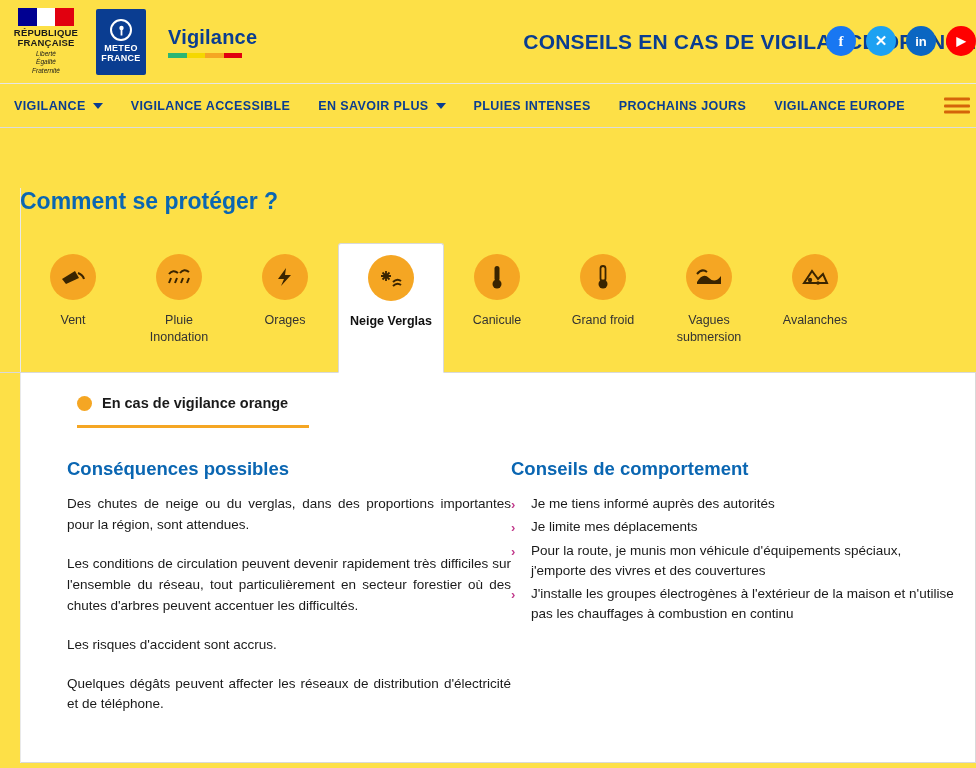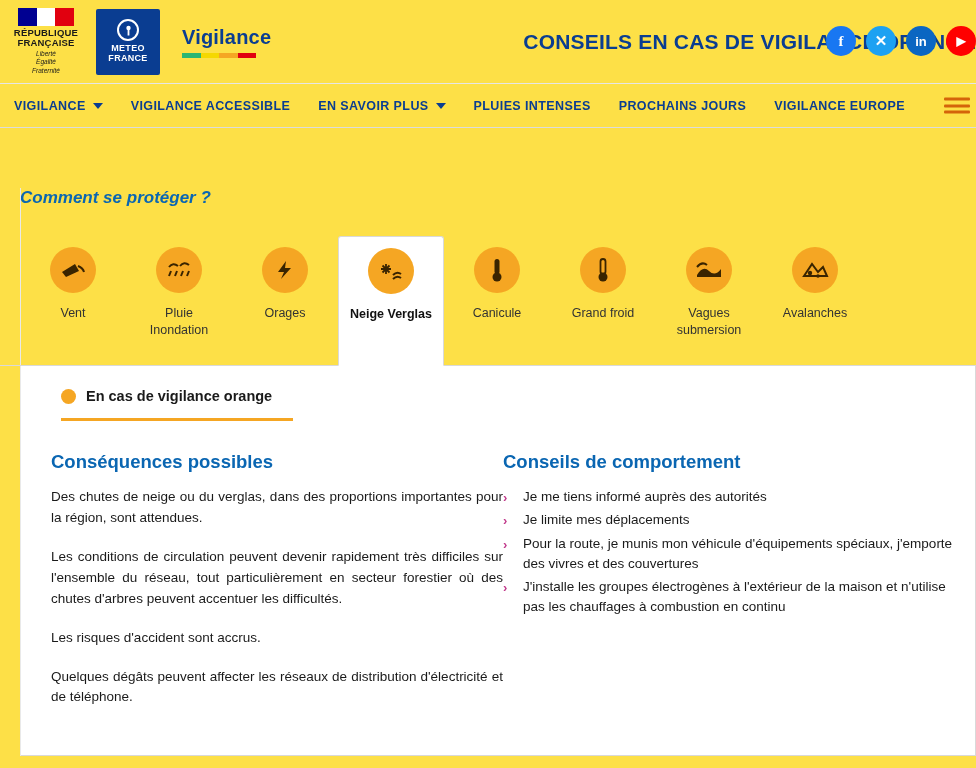--- a/index.html
+++ b/index.html
@@ -35,21 +35,21 @@
   .flag .b { background:#000091; }
   .flag .w { background:#ffffff; }
   .flag .r { background:#E1000F; }
   .rf-title {
     font-size: 9.5px; font-weight: bold; color:#1a1a1a; letter-spacing:0.2px;
   }
   .rf-motto {
     font-size: 6.5px; color:#1a1a1a; font-style: italic; line-height:1.25; margin-top:2px;
   }
   .mf-logo {
-    width: 64px; height: 66px;
+    width: 50px; height: 66px;
     background: #0a3d91;
     color: #fff;
     margin-left: 8px;
     display:flex; flex-direction:column; align-items:center; justify-content:center;
     border-radius: 2px;
   }
   .mf-mark {
     width: 22px; height:22px; border-radius:50%;
     border: 2px solid #fff;
     display:flex; align-items:center; justify-content:center;
@@ -114,23 +114,22 @@
   .burger {
     position:absolute; right: 6px; top: 50%; transform: translateY(-50%);
     width: 26px; cursor:pointer;
   }
   .burger i { display:block; height:3px; background:#D4640A; margin:3.5px 0; border-radius:1px;}
 
   
   .content { position:relative; padding: 0 0 0 0; }
   .side-rule { position:absolute; left:20px; top:0; bottom:0; width:1px; background:#e9e9e9;}
   .h1 {
-    font-size: 17px; font-weight: bold; color:#0a66b2;
+    font-size: 23px; font-weight: bold; color:#0a66b2;
     margin: 60px 0 8px 20px;
-    font-style: italic;
   }
 
   
   .tabs {
     margin-top: 28px;
     display:flex;
     position: relative;
     height: 130px;
     border-bottom: 1px solid #d9d9d9;
     padding-left: 20px;
@@ -167,21 +166,21 @@
     line-height: 1.35;
   }
   .tab.active .tab-label { font-weight: bold; color:#111; }
 
   
   .panel {
     margin: 0 0 16px 20px;
     border: 1px solid #d9d9d9;
     border-top: none;
     background:#fff;
-    padding: 22px 20px 24px 12px;
+    padding: 22px 20px 24px 28px;
     min-height: 390px;
   }
   .panel-head {
     display:flex; align-items:center; gap:10px;
     padding-left: 28px;
   }
   .dot {
     width: 15px; height:15px; border-radius:50%; background:#F5A623;
     display:inline-block;
   }

